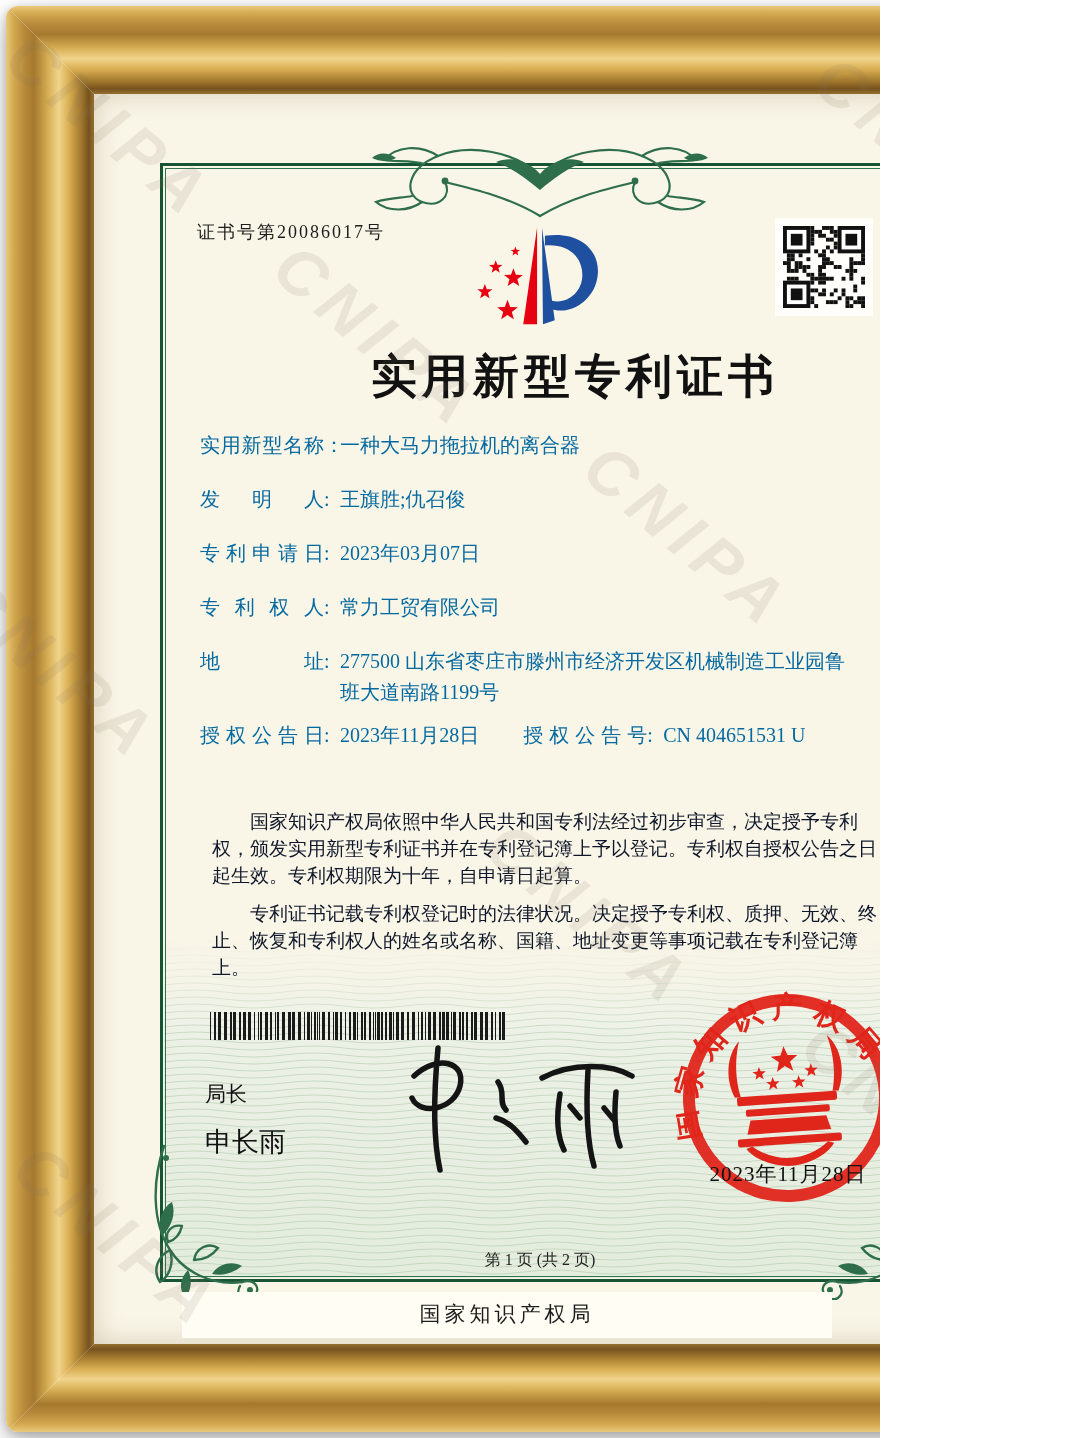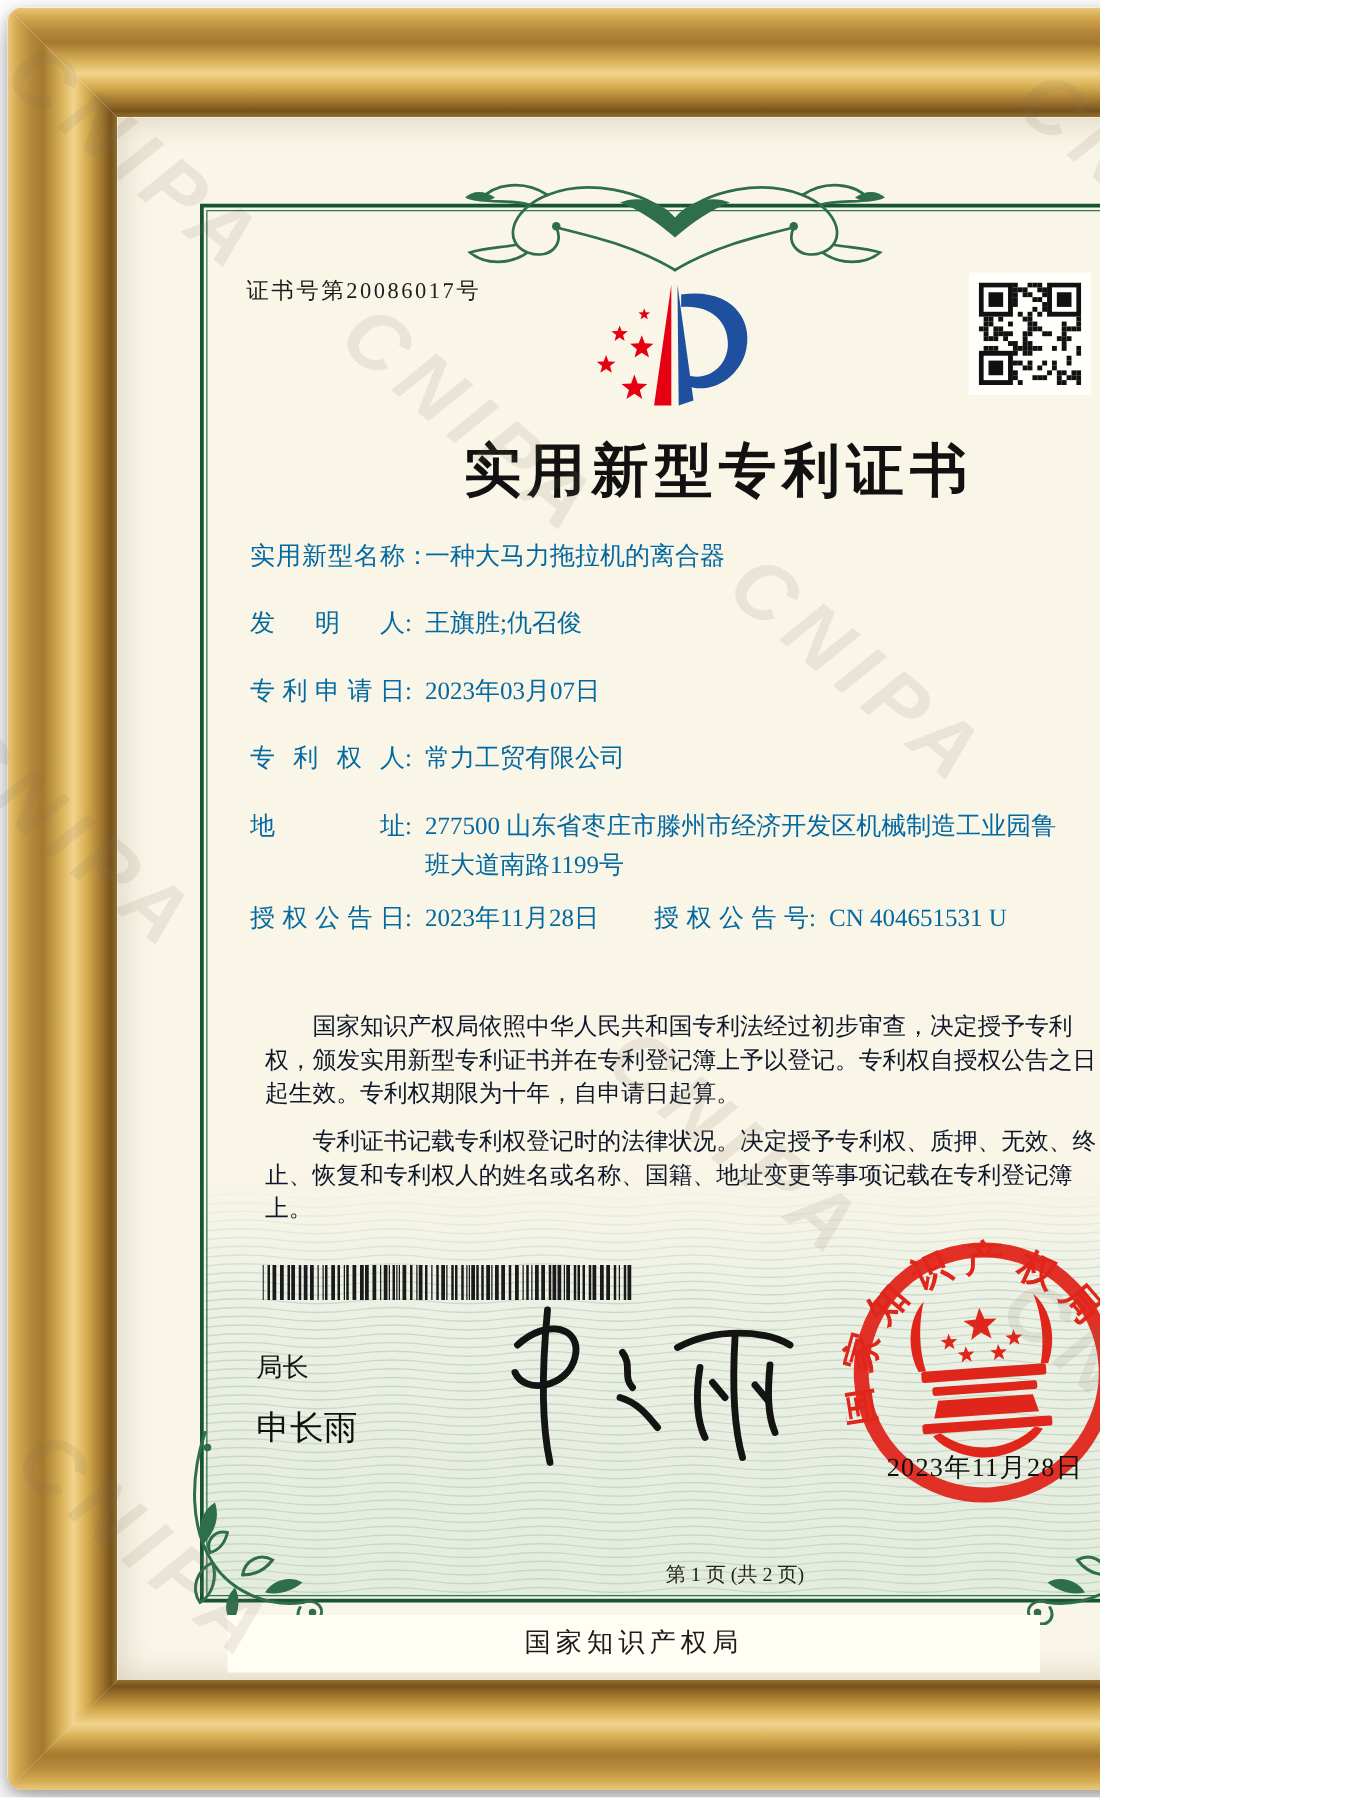--- a/index.html
+++ b/index.html
@@ -52,21 +52,21 @@
   #barcode{left:116px;top:918px;width:300px;height:28px;}
   #director-title{left:111px;top:986px;font-family:Liberation Serif, serif;
                   font-size:21px;color:#111;}
   #director-name{left:111px;top:1030px;font-family:Liberation Sans, sans-serif;
                  font-size:27px;color:#111;}
   #signature{left:286px;top:948px;width:280px;height:132px;}
 
   #seal{left:581px;top:892px;width:224px;height:224px;transform:rotate(-4deg);}
   #seal-date{left:599px;top:1066px;width:190px;text-align:center;font-size:21px;color:#101010;letter-spacing:1px;}
 
-  #page-info{left:0;top:1156px;width:892px;text-align:center;font-size:16px;color:#222;margin-left:48px;}
+  #page-info{left:0;top:1156px;width:892px;text-align:center;font-size:16px;color:#222;}
   #footer-bar{left:88px;top:1198px;width:650px;height:46px;background:#fffdf4;}
   #footer-note{left:88px;top:1206px;width:650px;text-align:center;font-size:21px;
                letter-spacing:4px;color:#1c1c1c;}
 
   #qr-pad{left:681px;top:124px;width:98px;height:98px;background:#fffefb;}
   #qr{left:689px;top:132px;width:82px;height:82px;}
   #logo{left:361px;top:122px;width:170px;height:128px;}
 
   
   #flourish-top{left:206px;top:40px;width:480px;height:88px;}

